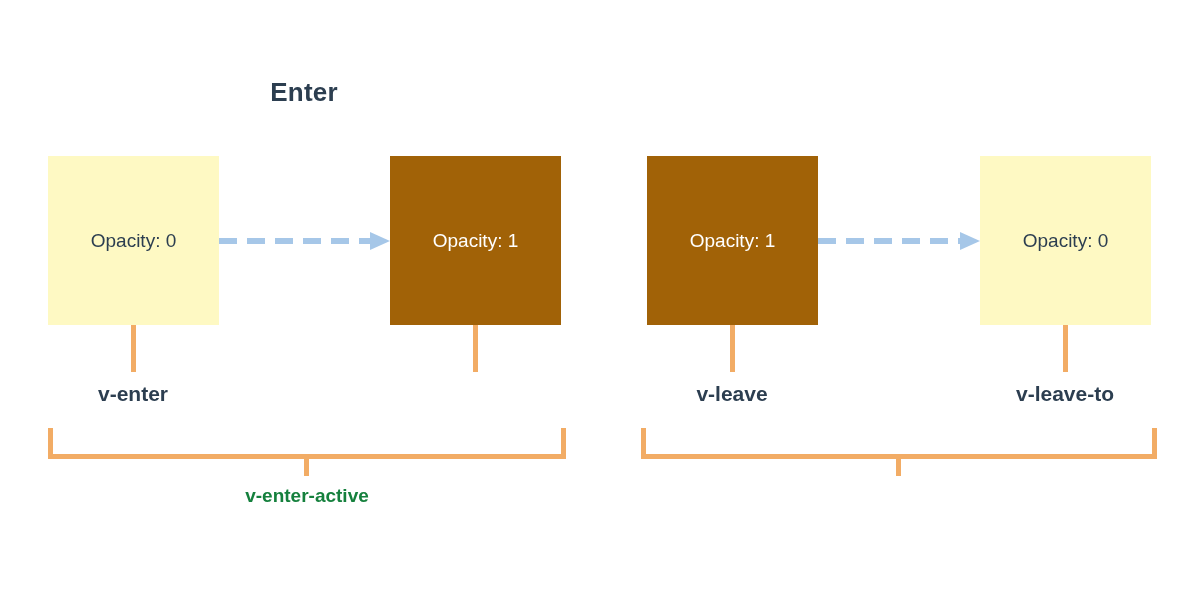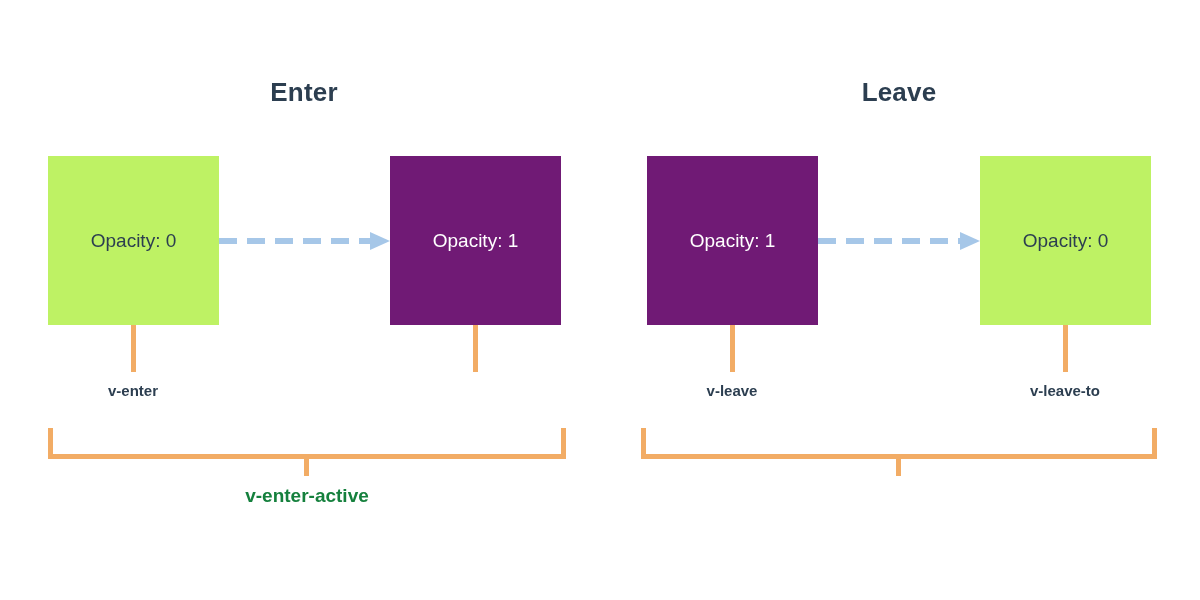--- a/index.html
+++ b/index.html
@@ -43,23 +43,23 @@
     align-items: center;
     justify-content: center;
     box-sizing: border-box;
   }
   .state-box .box-label {
     font-size: 19px;
     font-weight: normal;
     line-height: 1;
     white-space: nowrap;
   }
-  .box-light { background: #bef264; }
+  .box-light { background: #fef9c3; }
   .box-light .box-label { color: #2c3e50; }
-  .box-dark  { background: #701a75; }
+  .box-dark  { background: #a16207; }
   .box-dark .box-label { color: #ffffff; }
 
   #box-enter-from { left: 48px;  }
   #box-enter-to   { left: 390px; }
   #box-leave-from { left: 647px; }
   #box-leave-to   { left: 980px; }
 
   
   .arrow-wrap {
     position: absolute;
@@ -101,21 +101,21 @@
   #tick-v-enter     { left: 131px; }
   #tick-v-enter-to  { left: 473px; }
   #tick-v-leave     { left: 730px; }
   #tick-v-leave-to  { left: 1063px; }
 
   
   .class-label {
     position: absolute;
     top: 383px;
     text-align: center;
-    font-size: 15px;
+    font-size: 21px;
     font-weight: bold;
     color: #2c3e50;
     line-height: 1;
     white-space: nowrap;
   }
   #label-v-enter    { left: 33px;  width: 200px; }
   #label-v-enter-to { left: 375px; width: 200px; }
   #label-v-leave    { left: 632px; width: 200px; }
   #label-v-leave-to { left: 965px; width: 200px; text-align: center; }
 
@@ -177,21 +177,20 @@
 
   <div id="tick-v-enter" class="tick"></div>
   <div id="tick-v-enter-to" class="tick"></div>
 
   <div id="label-v-enter" class="class-label">v-enter</div>
 
   <div id="bracket-enter" class="bracket"></div>
   <div id="stem-enter" class="bracket-stem"></div>
   <div id="label-v-enter-active" class="bracket-label">v-enter-active</div>
 
-  <div id="title-leave" class="section-title">Leave</div>
 
   <div id="box-leave-from" class="state-box box-dark">
     <span class="box-label">Opacity: 1</span>
   </div>
 
   <div id="arrow-leave" class="arrow-wrap">
     <div class="arrow-line"></div>
     <div class="arrow-head"></div>
   </div>
 

